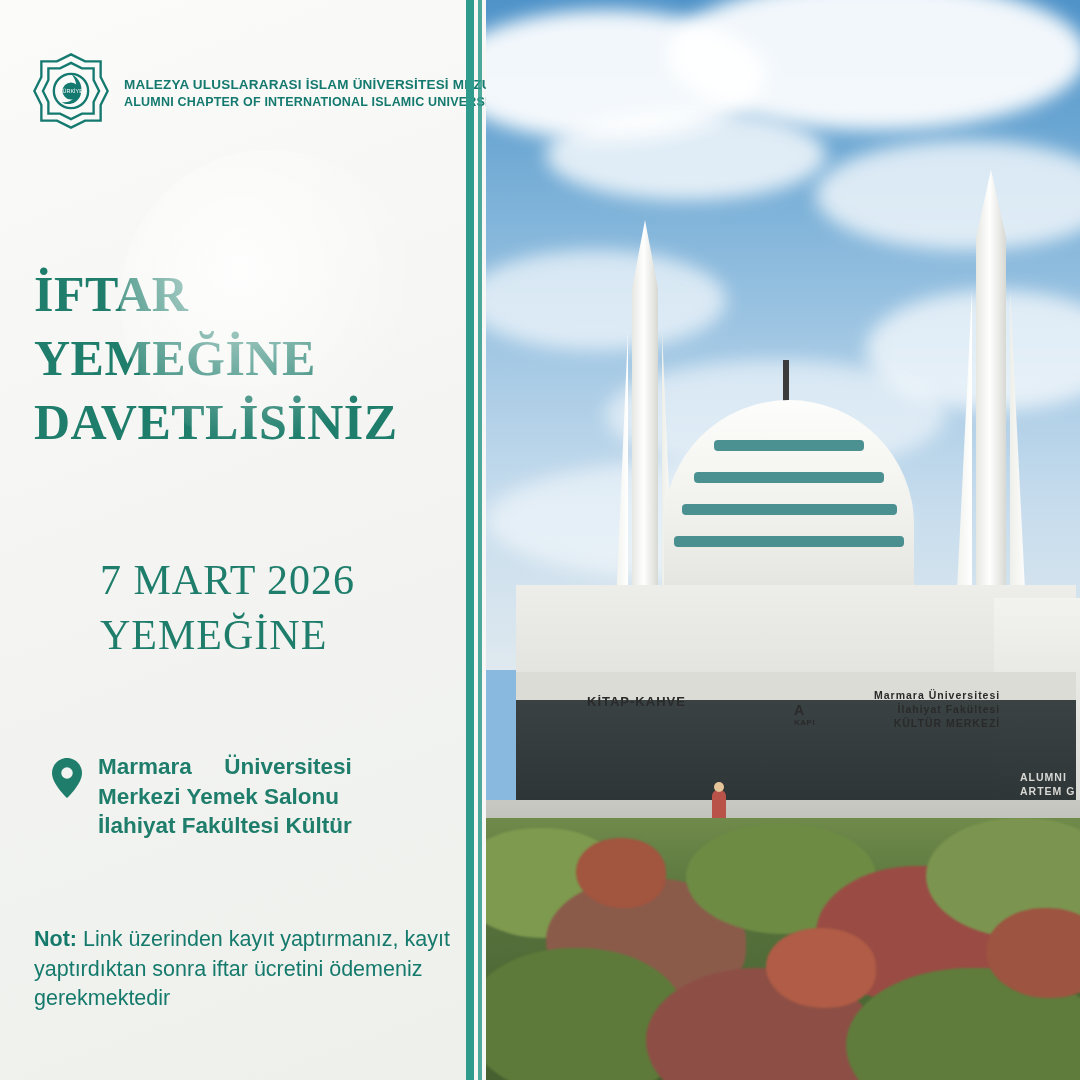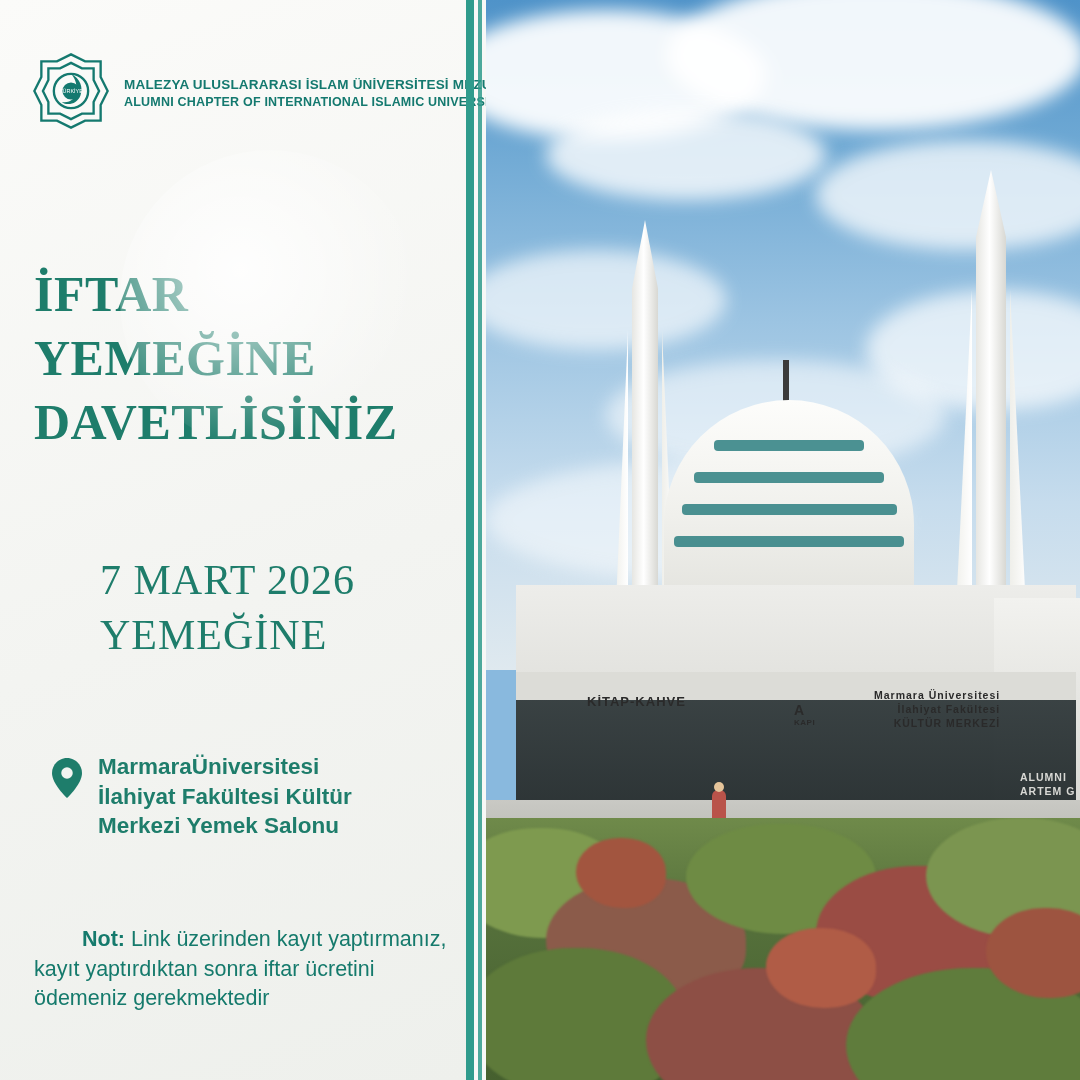--- a/index.html
+++ b/index.html
@@ -136,34 +136,34 @@
   .location-text {
     color: #1e7d6b;
     font-size: 22.5px;
     font-weight: bold;
     line-height: 1.32;
     text-align: justify;
   }
   .location-text span { display: block; }
   .loc-justify {
     display: flex !important;
-    justify-content: flex-start;
+    justify-content: space-between;
   }
 
   
   .note-block {
     position: absolute;
     left: 34px;
     top: 925px;
     width: 420px;
     color: #157a6c;
     font-size: 21.5px;
     line-height: 1.38;
   }
-  .note-block b { font-weight: bold; margin-left: 48px; }
+  .note-block b { font-weight: bold; }
 
   
   .divider {
     position: absolute;
     left: 466px;
     top: 0;
     width: 8px;
     height: 1080px;
     background: #2f9b8c;
   }
@@ -424,22 +424,22 @@
         <svg viewBox="0 0 24 32" width="30" height="40" aria-hidden="true">
           <path d="M12 0 C5.4 0 0 5.4 0 12 c0 9 12 20 12 20 s12 -11 12 -20 c0 -6.6 -5.4 -12 -12 -12 z" fill="#1e7d6b"></path>
           <circle cx="12" cy="12" r="4.6" fill="#f3f4f1"></circle>
         </svg>
       </div>
       <div class="location-text">
         <span class="loc-justify">
           <span>Marmara</span>
           <span>Üniversitesi</span>
         </span>
+        <span>Merkezi Yemek Salonu</span>
         <span>İlahiyat Fakültesi Kültür</span>
-        <span>Merkezi Yemek Salonu</span>
       </div>
     </div>
 
     <div class="note-block">
       <b>Not:</b>
       <span>Link üzerinden kayıt yaptırmanız,</span>
       <span>kayıt yaptırdıktan sonra iftar ücretini</span>
       <span>ödemeniz gerekmektedir</span>
     </div>
   </div>

